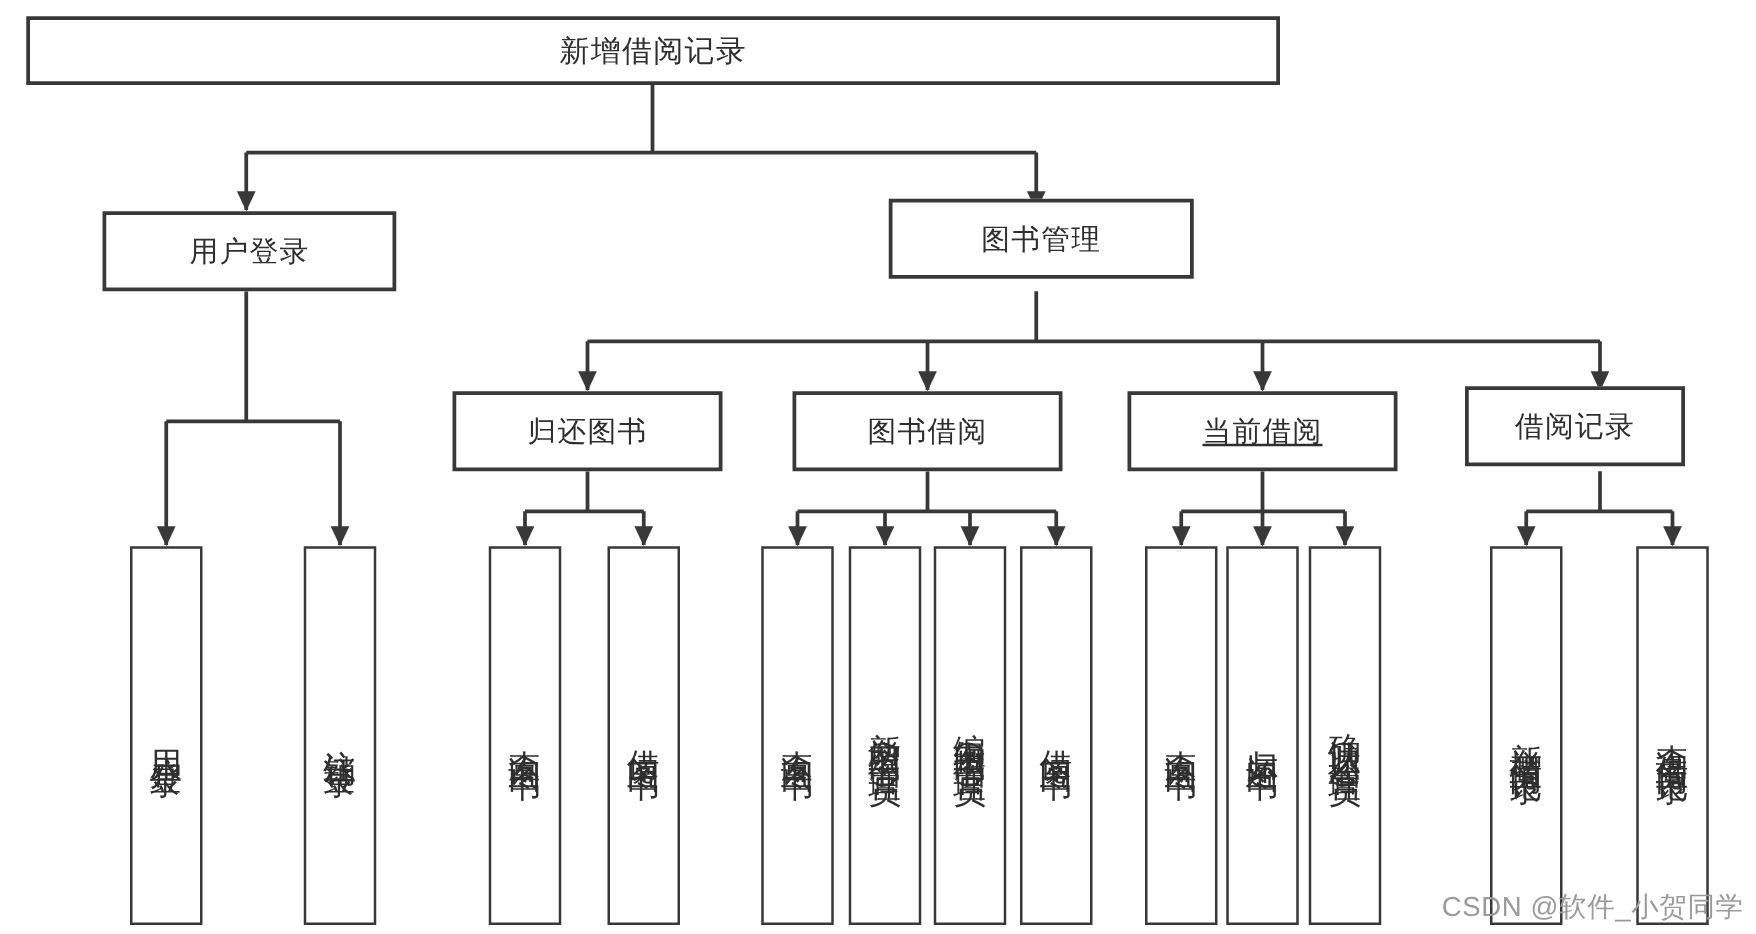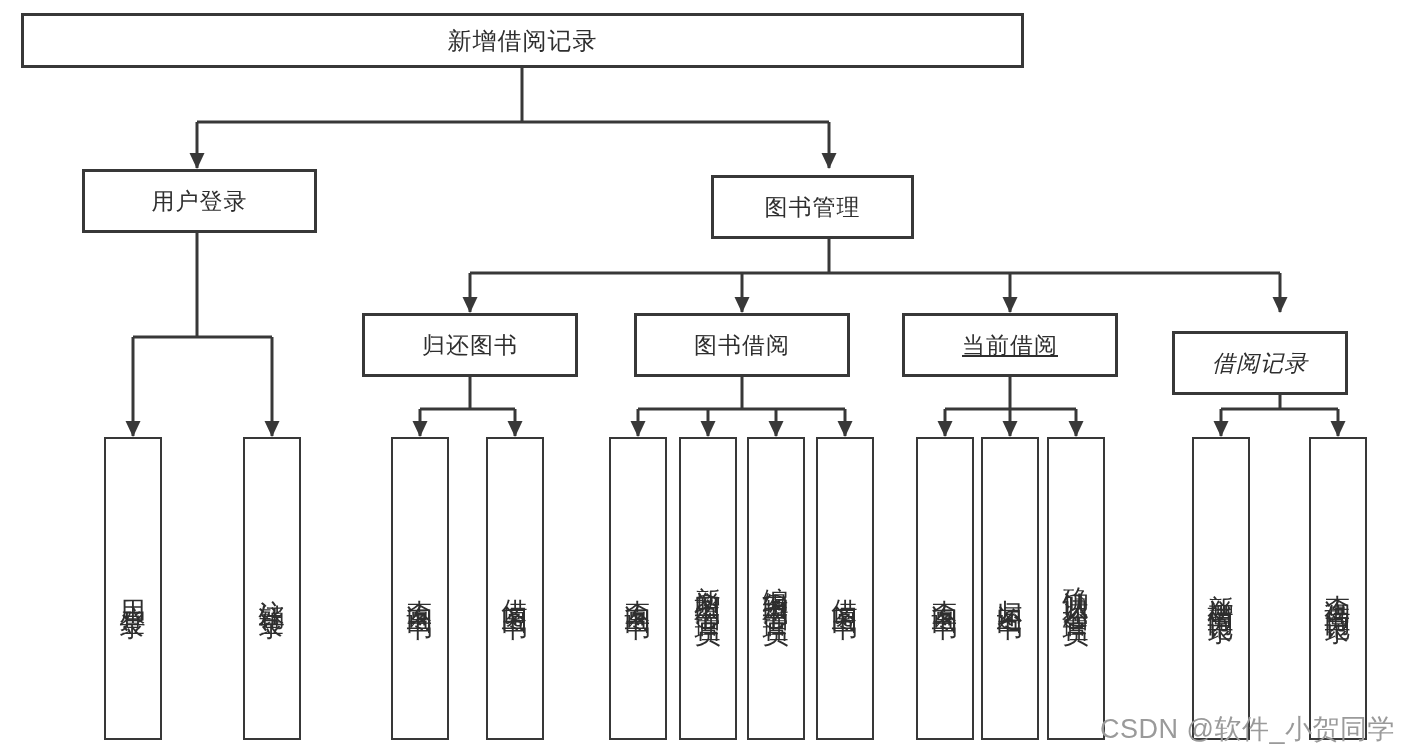--- a/index.html
+++ b/index.html
@@ -48,44 +48,44 @@
     writing-mode: vertical-rl;
     text-orientation: mixed;
     font-size: 26px;
     letter-spacing: 5px;
     line-height: 1;
     color: #2e2e2e;
   }
   
   .n-root   { left: 21px;  top: 13px;  width: 1003px; height: 55px; font-size: 24px; }
   .n-login  { left: 82px;  top: 169px; width: 235px;  height: 64px; }
-  .n-mgmt   { left: 711px; top: 175px; width: 203px;  height: 64px; }
+  .n-mgmt   { left: 711px; top: 159px; width: 244px;  height: 64px; }
   .n-new    { left: 362px;  top: 313px; width: 216px; height: 64px; }
   .n-borrow { left: 634px;  top: 313px; width: 216px; height: 64px; justify-content: center; }
   .n-cur    { left: 902px;  top: 313px; width: 216px; height: 64px; text-decoration: underline; }
-  .n-rec    { left: 1172px; top: 331px; width: 176px; height: 64px; font-style: italic; }
+  .n-rec    { left: 1172px; top: 309px; width: 176px; height: 64px; }
   
   .l1  { left: 104px; }
   .l2  { left: 243px; }
   .l3  { left: 391px; }
   .l4  { left: 486px; }
   .l5  { left: 609px; }
   .l6  { left: 679px; }
   .l7  { left: 747px; }
   .l8  { left: 816px; }
   .l9  { left: 916px; }
   .l10 { left: 981px; }
   .l11 { left: 1047px; }
   .l12 { left: 1192px; }
   .l13 { left: 1309px; }
   .watermark {
     position: absolute;
     right: 10px;
     top: 711px;
-    font-size: 27px;
+    font-size: 22px;
     color: #9a9a9a;
     letter-spacing: 0.5px;
     white-space: nowrap;
     z-index: 5;
   }
 </style>
 </head>
 <body>
 
 <div class="canvas">

